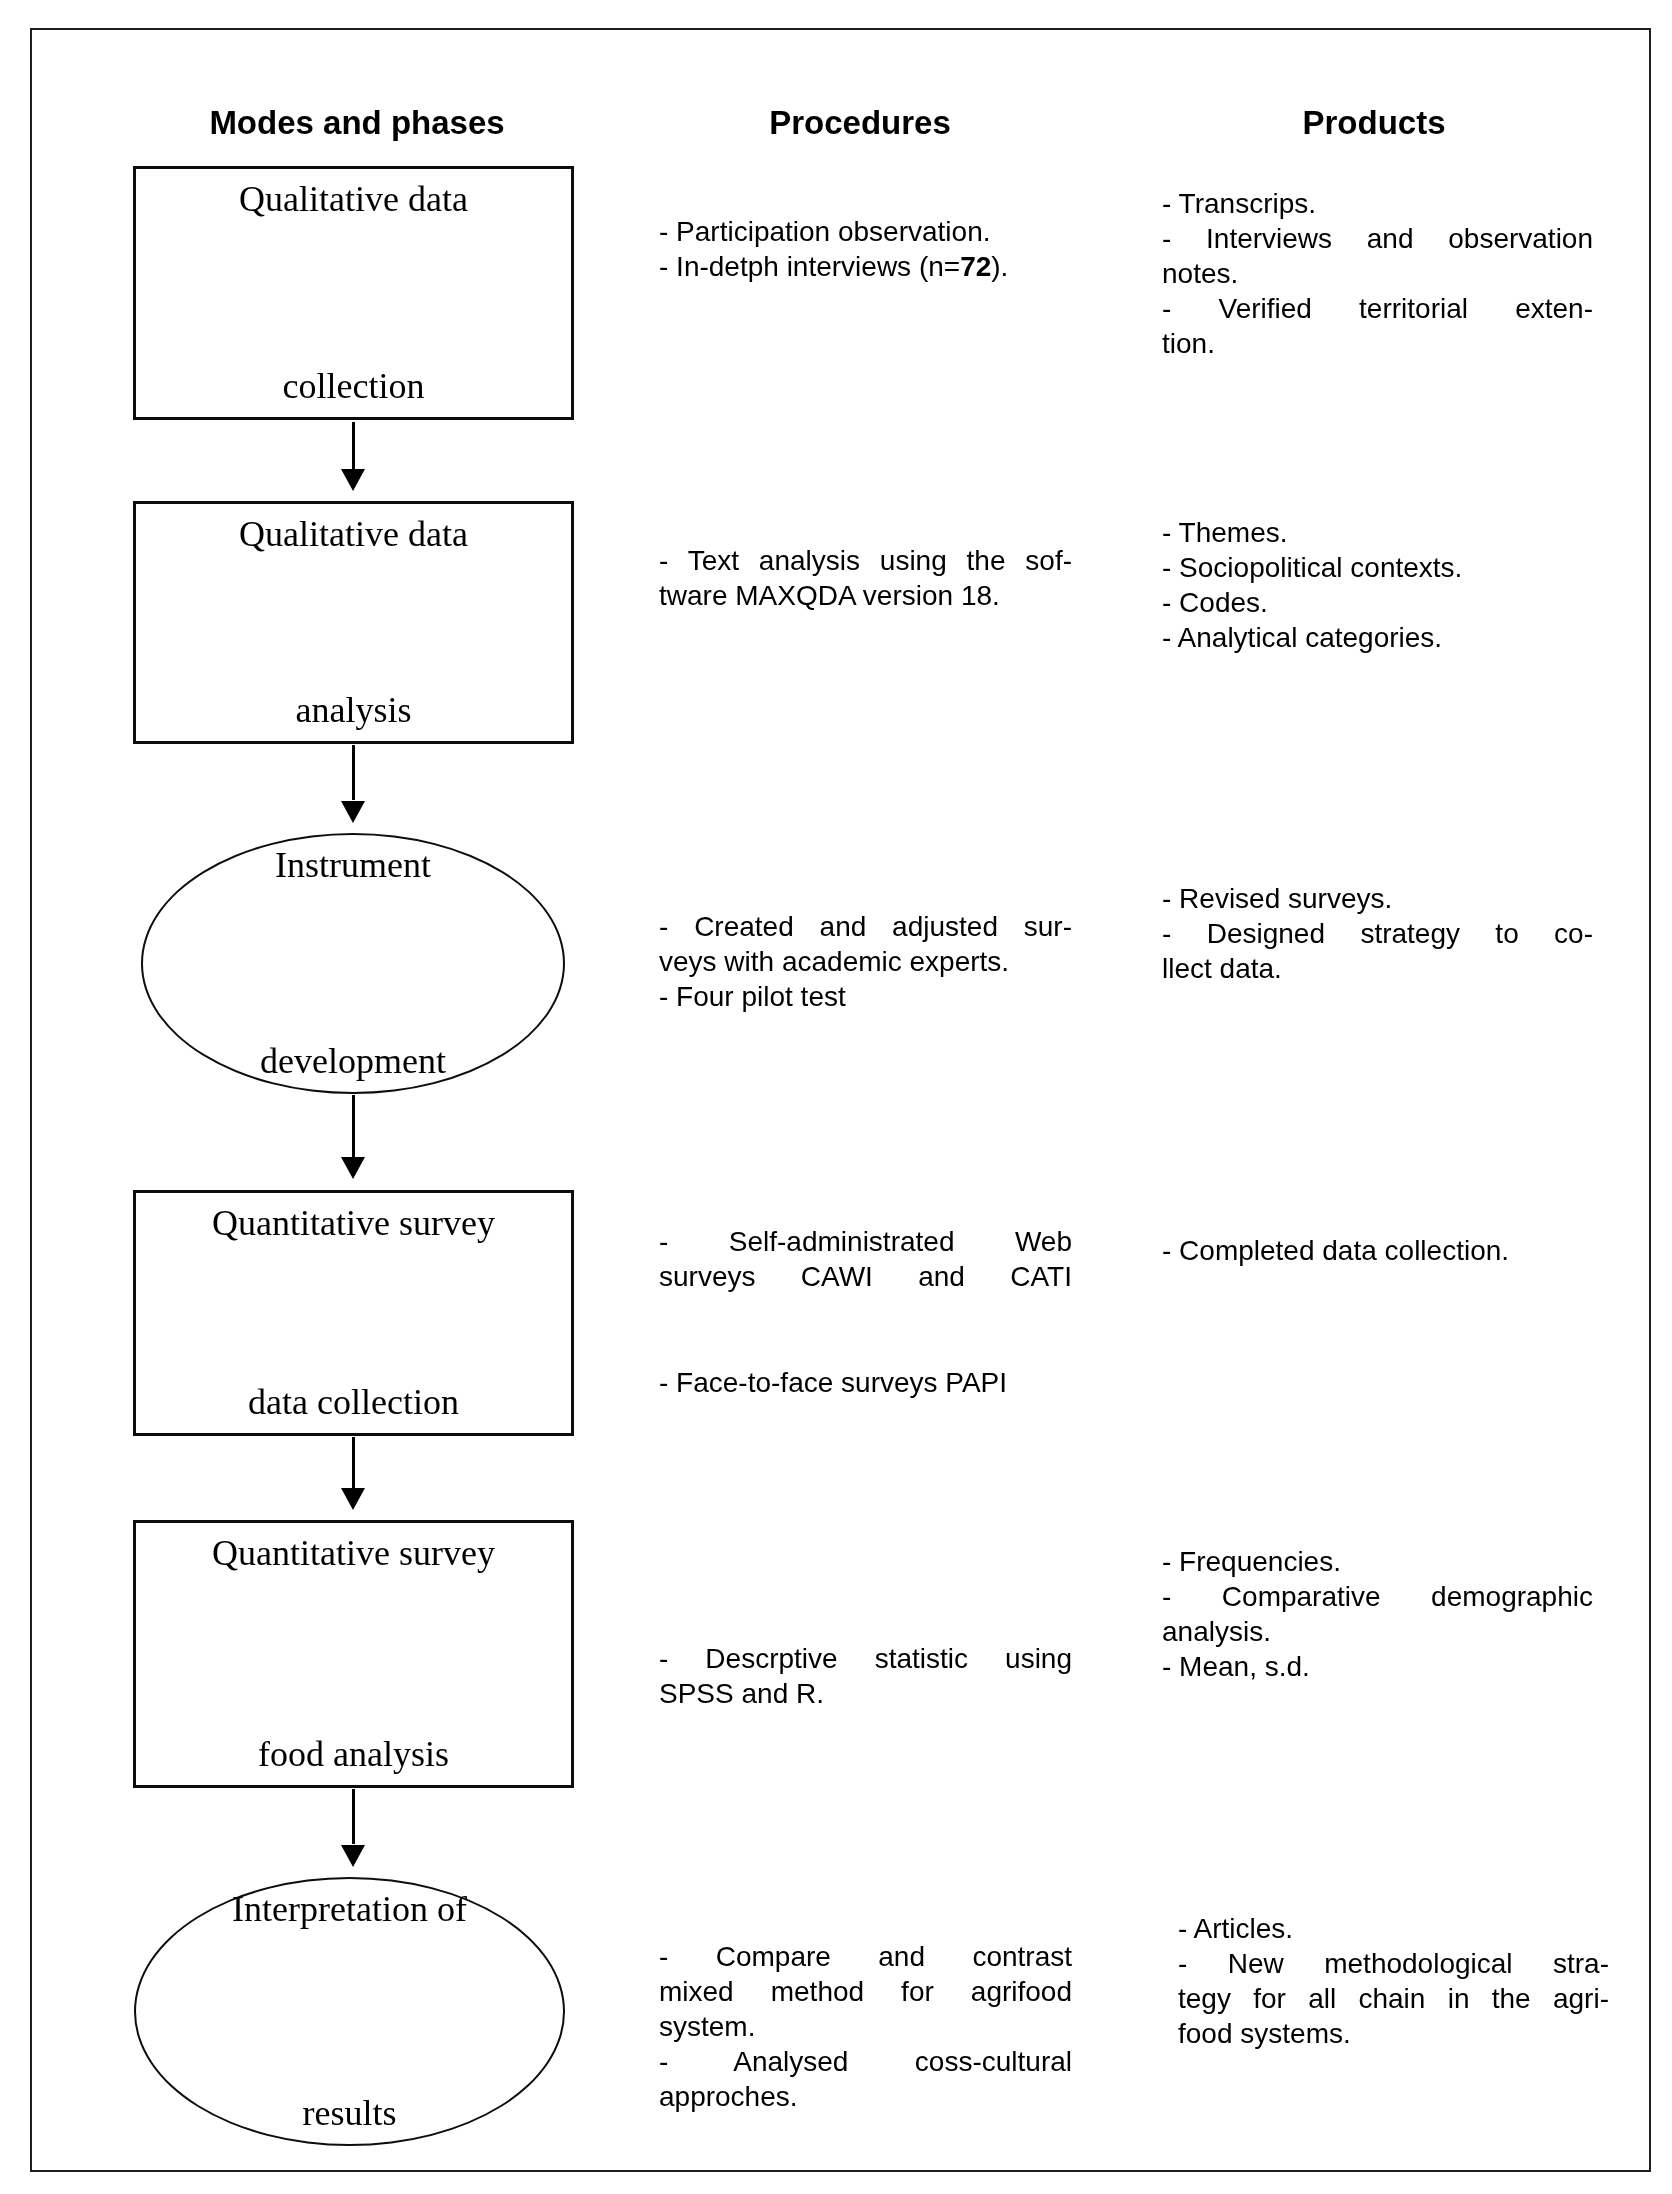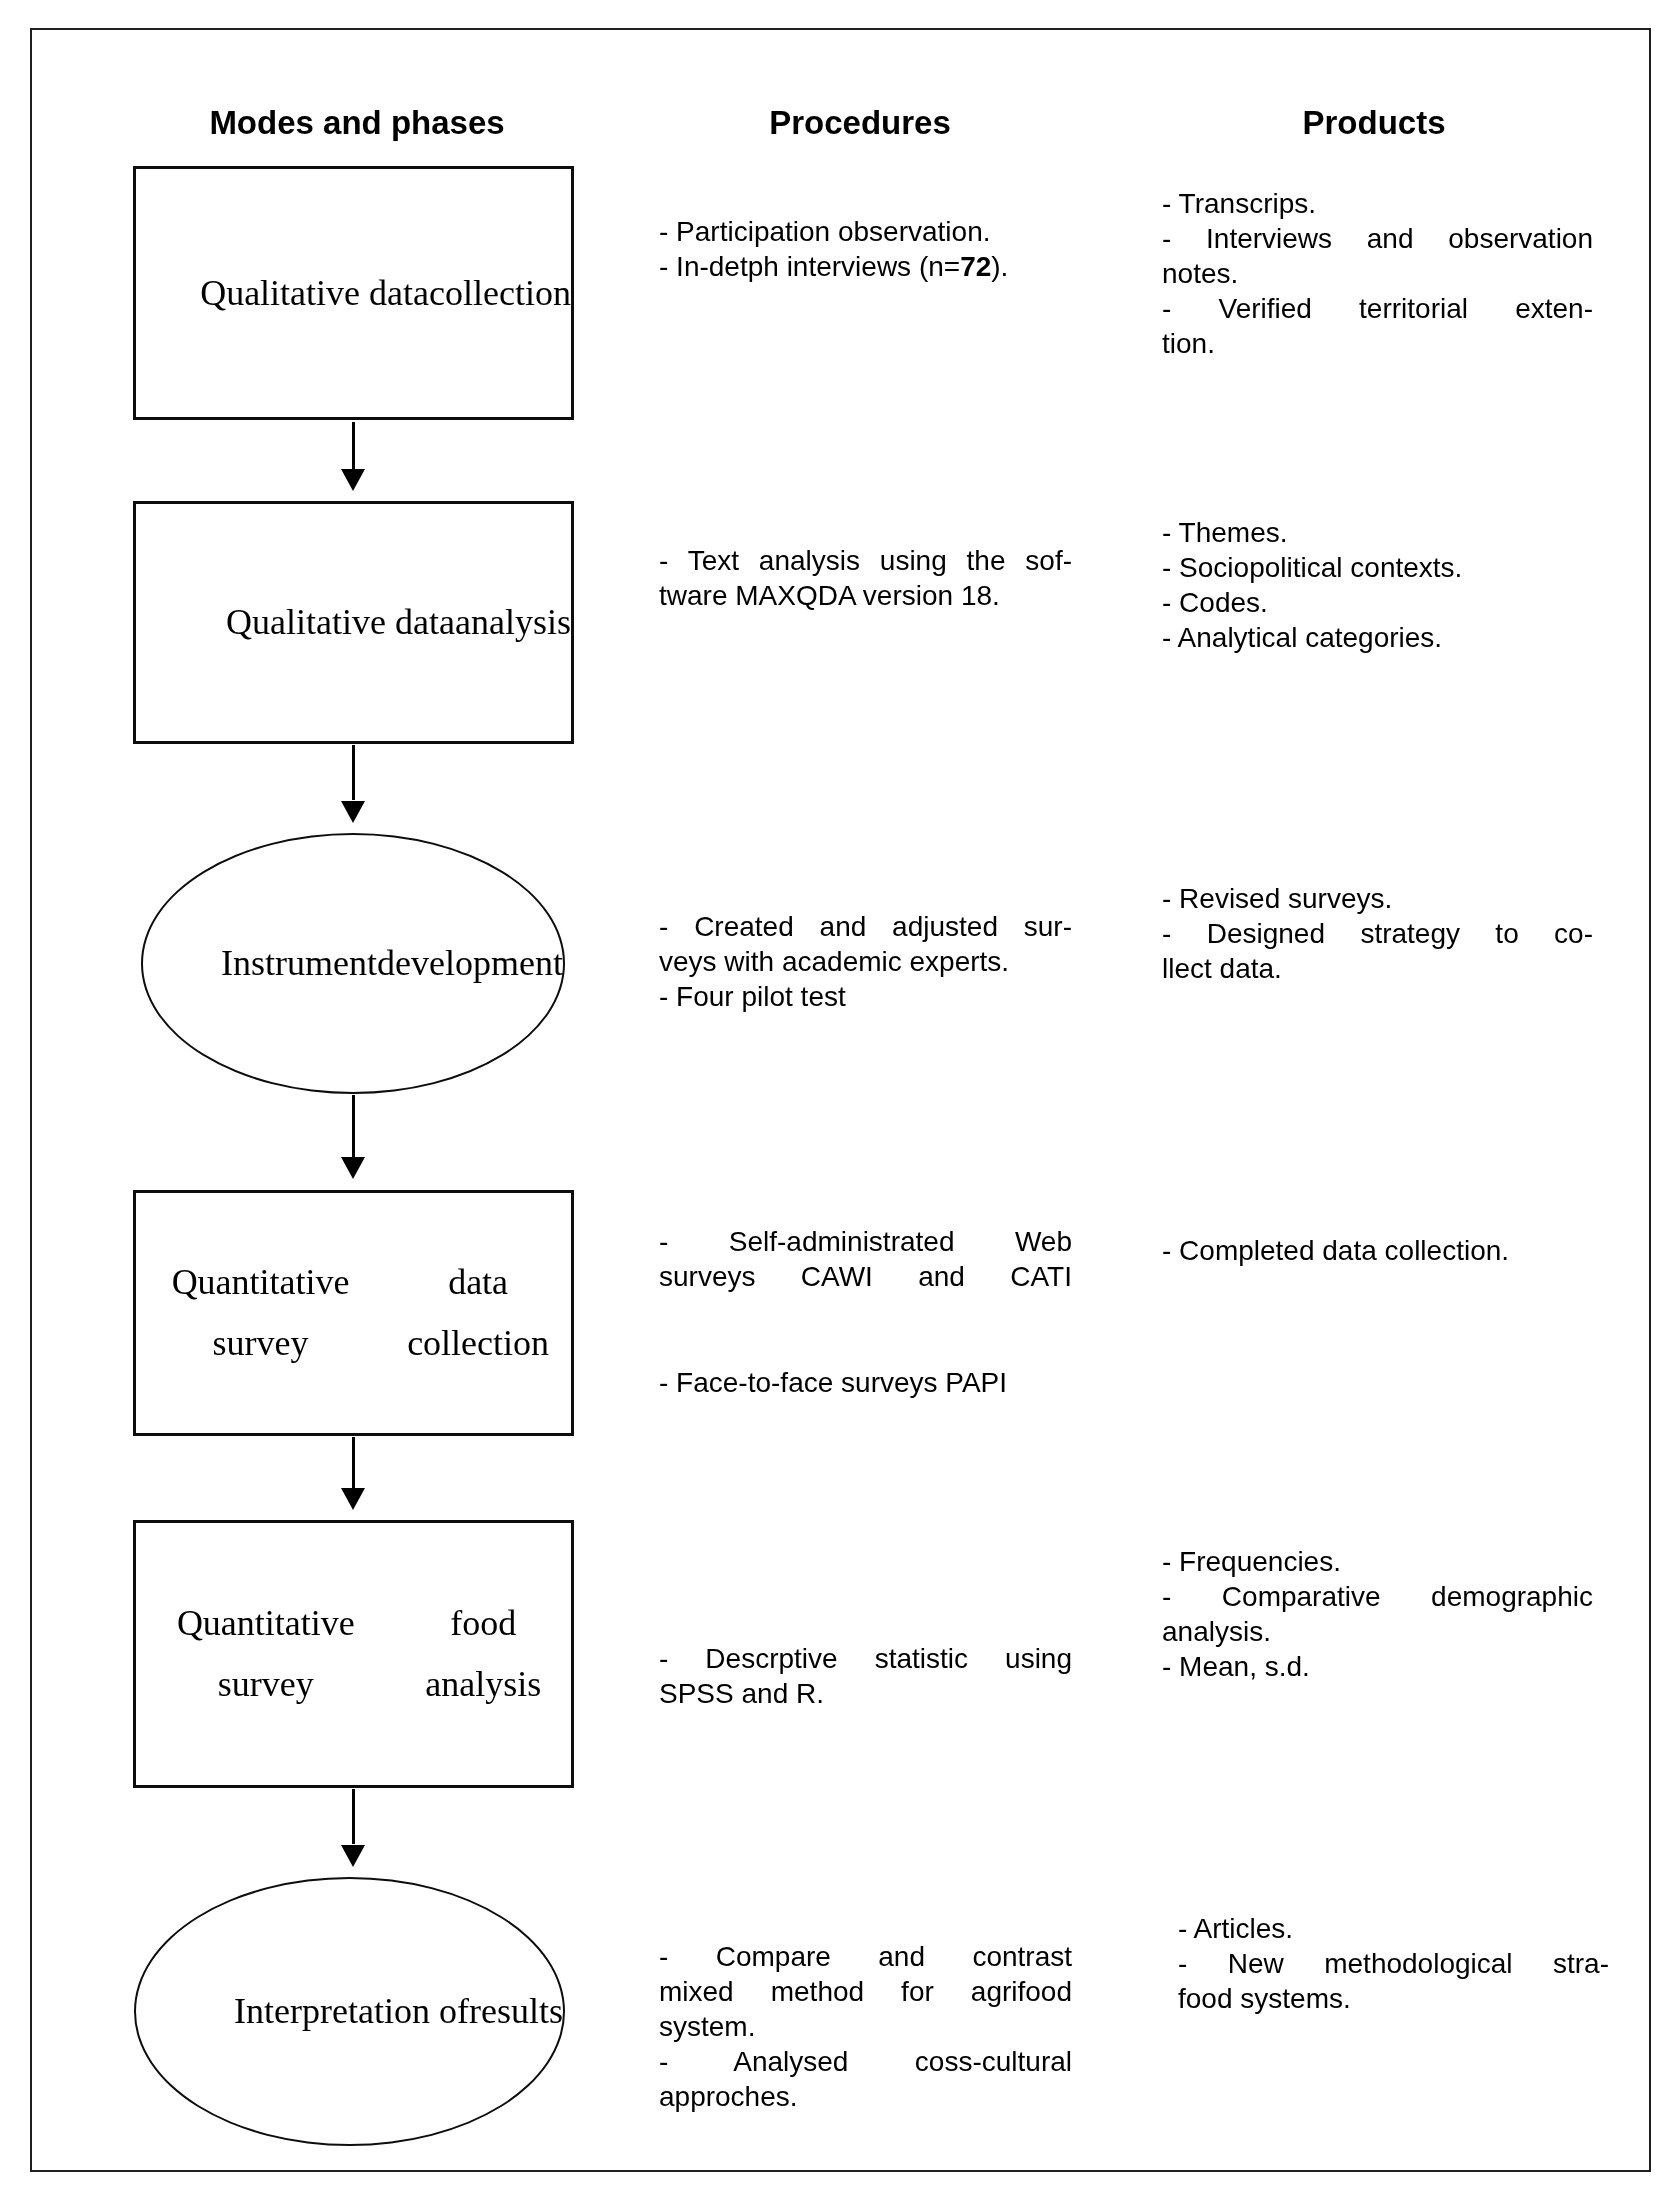--- a/index.html
+++ b/index.html
@@ -17,21 +17,21 @@
     font-size:33px; font-weight:bold; white-space:nowrap; line-height:37px;
   }
   .h-modes { left:357px; }
   .h-proc  { left:860px; }
   .h-prod  { left:1374px; }
 
   
   .node {
     position:absolute; box-sizing:border-box; background:#fff;
     border:3.1px solid #0d0d0d;
-    display:flex; align-items:center; justify-content:flex-end;
+    display:flex; flex-direction:column; align-items:center; justify-content:space-between;
     text-align:center; font-family:"Liberation Serif", serif;
     font-size:36px; line-height:61px; color:#000;
   }
   .ellipse { border-radius:50%; border-width:2.5px; }
   .n1 { left:133px; top:166px;  width:441px; height:254px; }
   .n2 { left:133px; top:501px;  width:441px; height:243px; }
   .n3 { left:141px; top:833px; width:424px; height:261px; }
   .n4 { left:133px; top:1190px; width:441px; height:246px; }
   .n5 { left:133px; top:1520px; width:441px; height:268px; }
   .n6 { left:134px; top:1877px; width:431px; height:269px; }
@@ -178,15 +178,16 @@
 <div class="tblock proc p-r6">
   <div class="tline j">- Compare and contrast</div>
   <div class="tline j">mixed method for agrifood</div>
   <div class="tline">system.</div>
   <div class="tline j">- Analysed coss-cultural</div>
   <div class="tline">approches.</div>
 </div>
 <div class="tblock prod q-r6">
   <div class="tline">- Articles.</div>
   <div class="tline j">- New methodological stra-</div>
+  <div class="tline j">tegy for all chain in the agri-</div>
   <div class="tline">food systems.</div>
 </div>
 
 
 </body></html>

